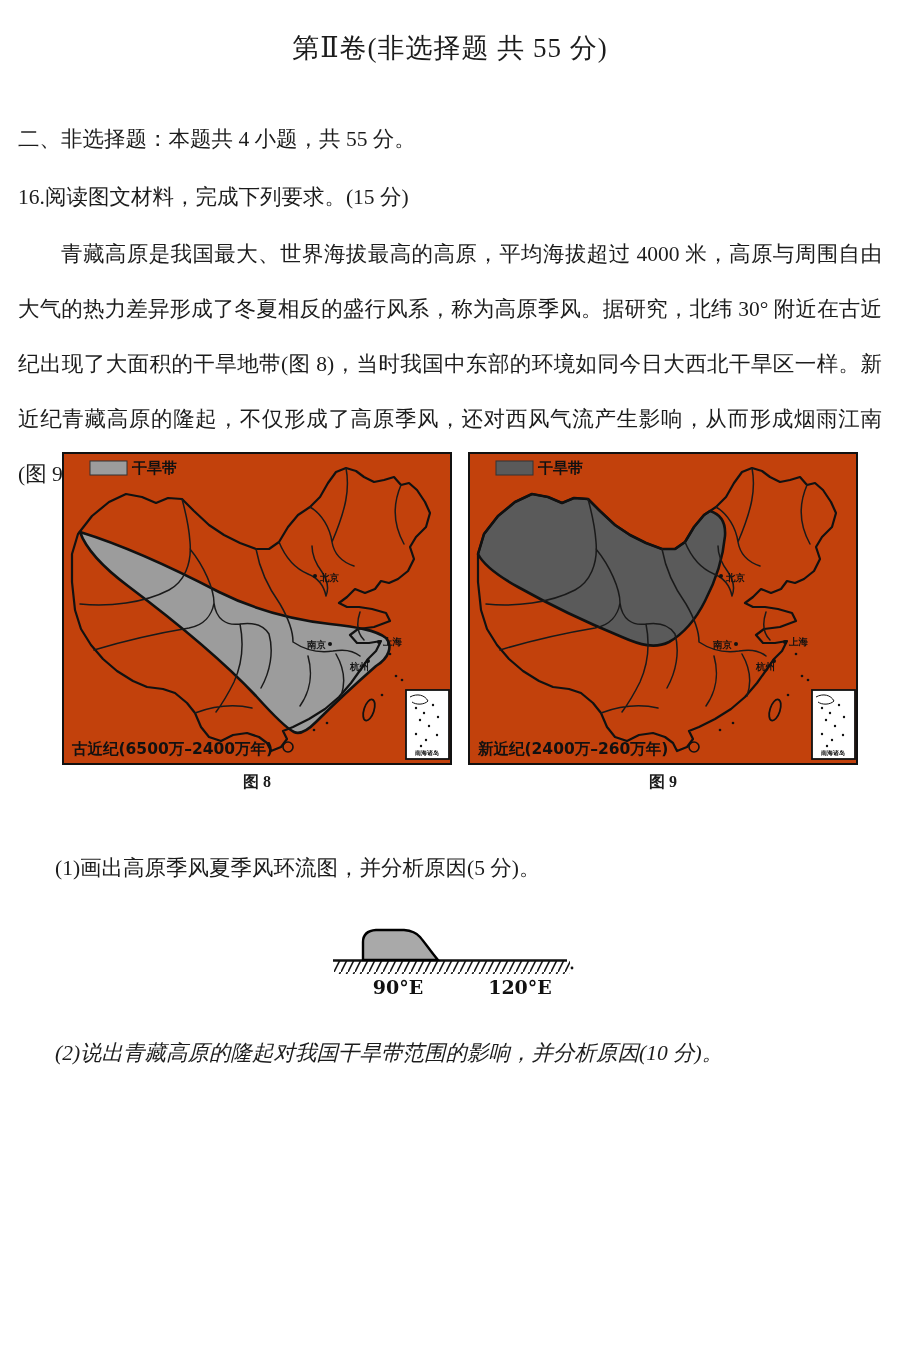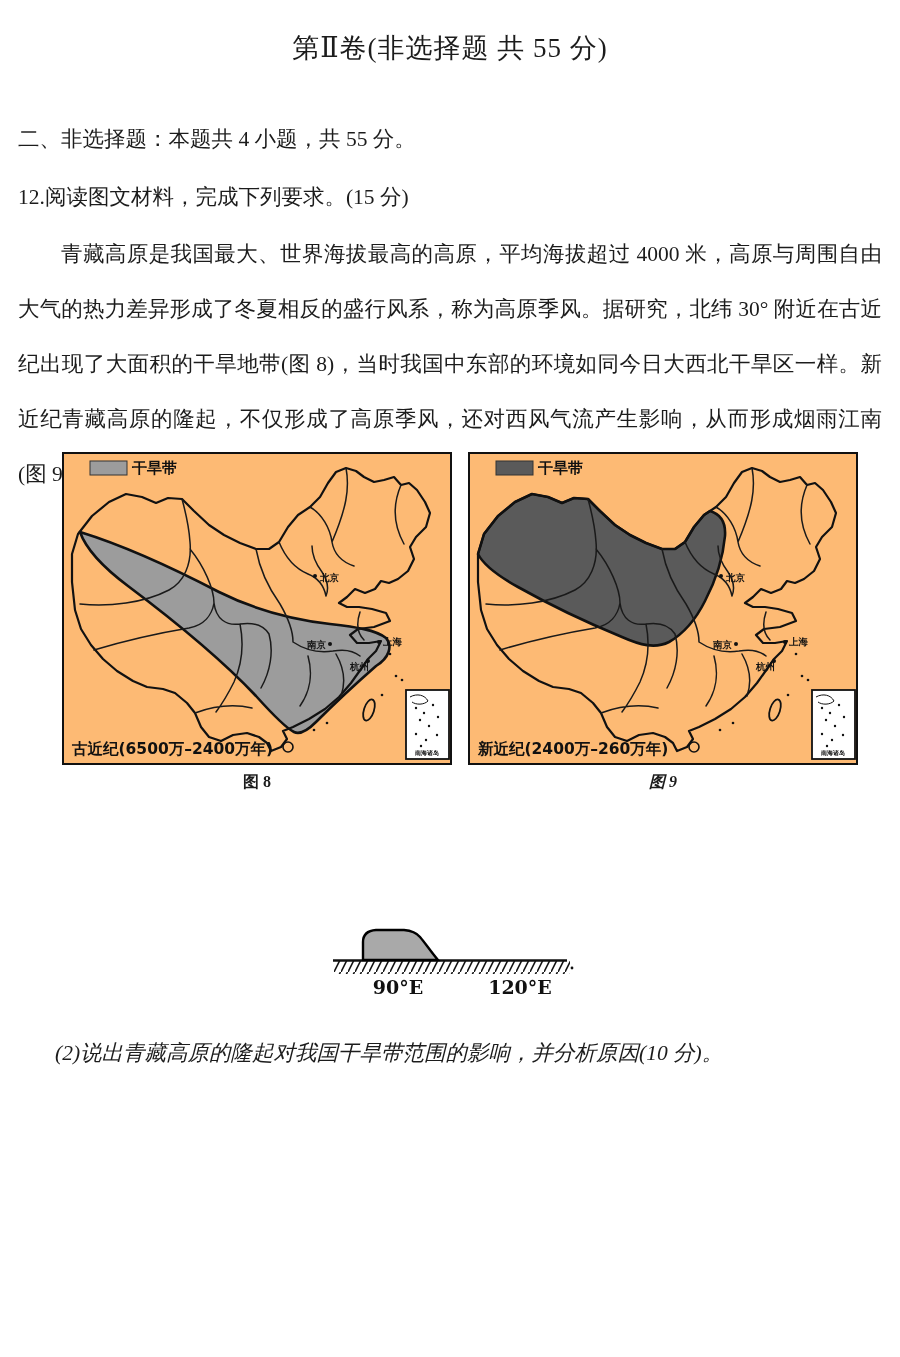--- a/index.html
+++ b/index.html
@@ -9,24 +9,24 @@
     margin:0 auto;overflow:hidden;
   }
   .abs{position:absolute;}
   .title{top:30px;left:0;width:100%;text-align:center;font-size:27px;letter-spacing:1px;}
   .section-head{top:124px;left:18px;font-size:21.5px;}
   .q16{top:182px;left:18px;font-size:21.5px;}
   .passage{
     top:227px;left:18px;width:864px;font-size:21.5px;line-height:55px;
     text-align:justify;text-indent:2em;
   }
-  .figure{top:452px;width:386px;height:309px;border:2px solid #111;background:#fdba74;}
+  .figure{top:452px;width:386px;height:309px;border:2px solid #111;background:#c2410c;}
   .fig8{left:62px;} .fig9{left:468px;}
   .caption{top:772px;width:390px;text-align:center;font-size:16px;font-weight:bold;}
-  .cap8{left:62px;} .cap9{left:468px;font-style:italic;}
+  .cap8{left:62px;} .cap9{left:468px;}
   .subq{left:55px;font-size:21.5px;}
   .subq1{top:853px;} .subq2{top:1038px;font-style:italic;}
   .diagram{top:920px;left:320px;}
   .footer{top:1356px;left:0;width:100%;text-align:center;font-size:20px;text-decoration:underline;}
   svg .outline{fill:none;stroke:#111;stroke-width:2.2;stroke-linejoin:round;}
   svg .internal{fill:none;stroke:#1a1a1a;stroke-width:1.5;stroke-linejoin:round;stroke-linecap:round;}
   svg .band{stroke:#111;stroke-width:2.6;stroke-linejoin:round;}
   svg .island{fill:none;stroke:#111;}
   svg .mlabel{font-family:"DejaVu Sans","Liberation Sans",sans-serif;font-weight:bold;fill:#111;}
   svg .legend-label{font-size:15px;}
@@ -97,21 +97,21 @@
     </pattern>
   </defs>
 </svg>
 
 <div class="page">
 
   <div class="abs title">第Ⅱ卷(非选择题 共 55 分)</div>
 
   <div class="abs section-head">二、非选择题：本题共 4 小题，共 55 分。</div>
 
-  <div class="abs q16">12.阅读图文材料，完成下列要求。(15 分)</div>
+  <div class="abs q16">16.阅读图文材料，完成下列要求。(15 分)</div>
 
   <div class="abs passage">青藏高原是我国最大、世界海拔最高的高原，平均海拔超过 4000 米，高原与周围自由大气的热力差异形成了冬夏相反的盛行风系，称为高原季风。据研究，北纬 30° 附近在古近纪出现了大面积的干旱地带(图 8)，当时我国中东部的环境如同今日大西北干旱区一样。新近纪青藏高原的隆起，不仅形成了高原季风，还对西风气流产生影响，从而形成烟雨江南(图 9)。</div>
 
   <div class="abs figure fig8">
     <svg width="386" height="309" viewBox="0 0 386 309">
       <path class="band" d="M16,78 C55,90 105,112 155,138 C195,158 232,166 266,170 C292,173 312,176 322,184
            C329,192 325,204 312,212 C296,226 274,246 252,268 C244,276 236,281 230,278
            C222,274 210,262 192,242 C160,208 112,168 64,132 C40,114 22,95 16,78 Z" fill="#9c9c9c"></path>
       <use href="#chn-outline" class="outline"></use>
       <use href="#chn-internal" class="internal"></use>
@@ -153,20 +153,21 @@
       <text class="mlabel city-label" x="319" y="191">上海</text>
       <circle cx="304" cy="207" r="2" fill="#111"></circle>
       <text class="mlabel city-label" x="286" y="216">杭州</text>
       <text class="mlabel period-label" x="8" y="300">新近纪(2400万–260万年)</text>
     </svg>
   </div>
 
   <div class="abs caption cap8">图 8</div>
   <div class="abs caption cap9">图 9</div>
 
+  <div class="abs subq subq1">(1)画出高原季风夏季风环流图，并分析原因(5 分)。</div>
 
   <div class="abs diagram">
     <svg width="260" height="85" viewBox="0 0 260 85">
       <rect x="14" y="41" width="236" height="13" fill="url(#hatch)"></rect>
       <line x1="13" y1="40.5" x2="247" y2="40.5" stroke="#111" stroke-width="2.6"></line>
       <circle cx="252" cy="48" r="1.4" fill="#111"></circle>
       <path d="M43,40 L43,22 Q43,11 56,10 L84,10 Q95,11 100,17 C106,24 111,32 118,40 Z" fill="#a9a9a9" stroke="#000" stroke-width="2.4"></path>
       <text class="geo-label" x="78" y="74" text-anchor="middle">90°E</text>
       <text class="geo-label" x="200" y="74" text-anchor="middle">120°E</text>
     </svg>

